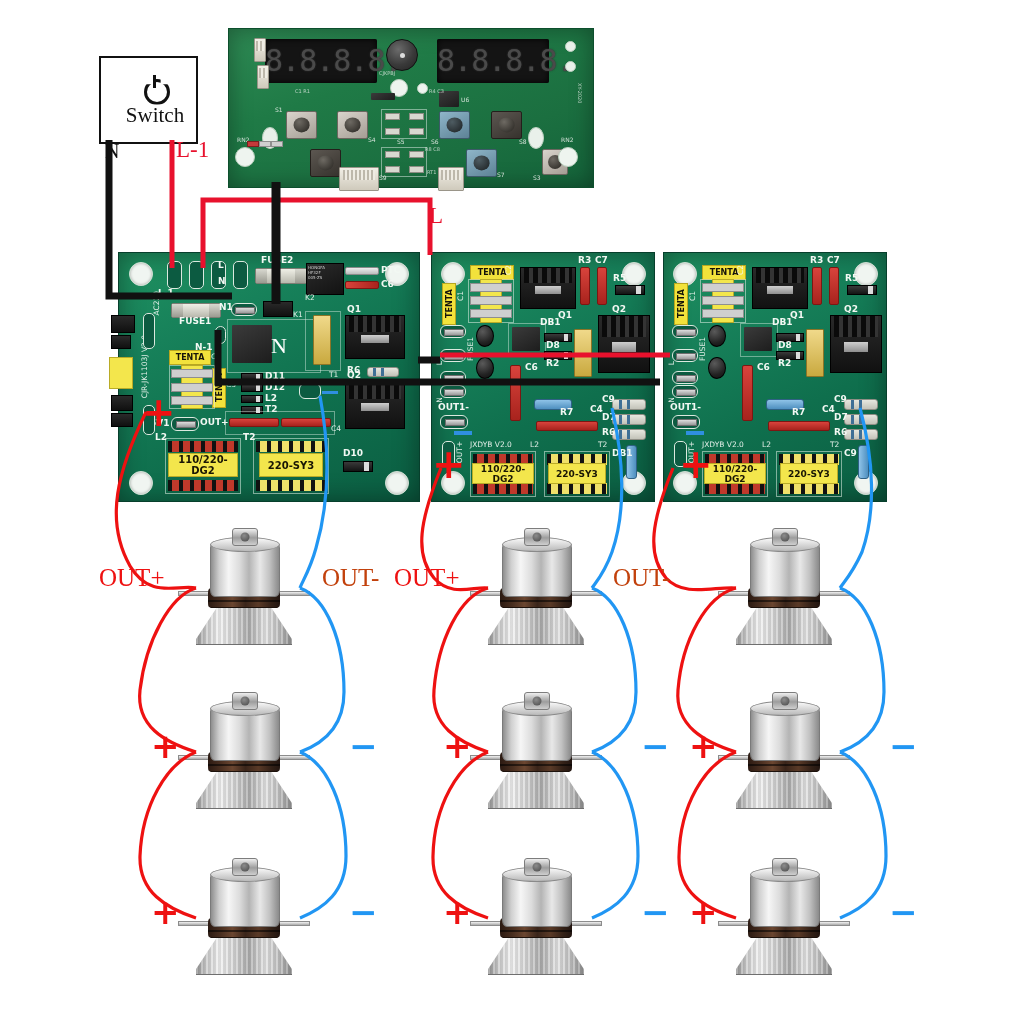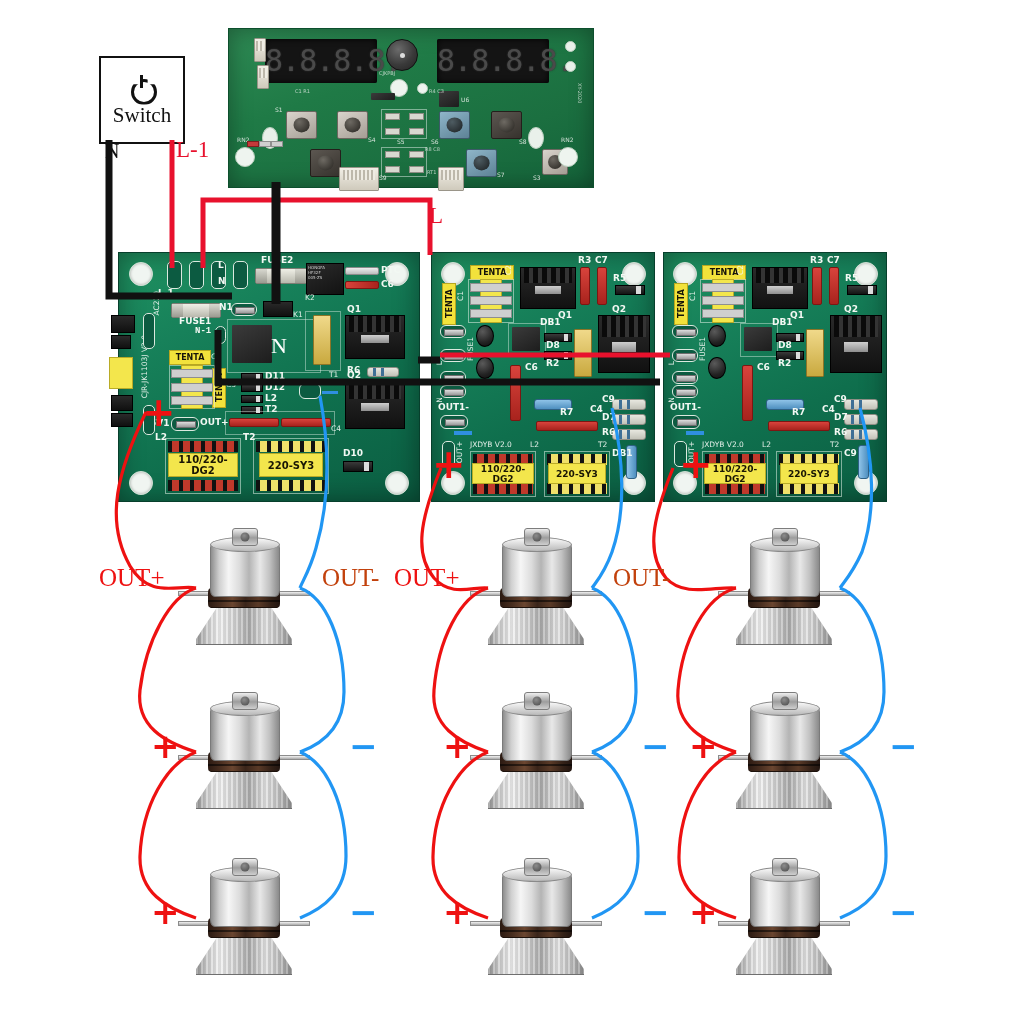--- a/index.html
+++ b/index.html
@@ -164,21 +164,21 @@
   .td .lead{position:absolute;top:63px;height:3px;
       background:linear-gradient(180deg,#f2f2f2,#a9a9a9);border:1px solid #8c8c8c;}
   .td .lead.l{left:-10px;width:32px;}
   .td .lead.r{right:-10px;width:32px;}
 </style>
 </head>
 <body>
 
 <div id="stage">
 
-  <div class="switch-box" style="left:99px;top:56px;width:82px;height:84px;">
+  <div class="switch-box" style="left:99px;top:56px;width:82px;height:84px;padding-left:13px;">
     <div class="pwr">
       <div class="ring"></div>
         <div class="bar"></div>
     </div>
     <div class="switch-label">Switch</div>
   </div>
   <div class="wlabel blk" style="left:105px;top:141px;">N</div>
   <div class="wlabel red big" style="left:176px;top:138px;">L-1</div>
   <div class="wlabel red big" style="left:429px;top:204px;">L</div>
 
@@ -290,21 +290,21 @@
     <div class="fuse" style="left:52px;top:50px;width:48px;height:13px;"></div>
     <div class="lbl" style="left:60px;top:64px;">FUSE1</div>
     <div class="term" style="left:112px;top:50px;width:24px;height:11px;">
         <span class="slug"></span>
       </div>
     <div class="lbl" style="left:100px;top:50px;">N1</div>
     <div class="blkconn" style="left:144px;top:48px;width:28px;height:14px;"></div>
     <div class="lbl sm" style="left:174px;top:58px;">K1</div>
 
     <div class="term" style="left:96px;top:73px;width:9px;height:16px;"></div>
-    <div class="lbl" style="left:76px;top:74px;font-family:Liberation Mono, monospace;">N-1</div>
+    <div class="lbl" style="left:76px;top:90px;">N-1</div>
 
     <div class="chip-sm" style="left:113px;top:72px;width:40px;height:38px;"></div>
     <div class="outline" style="left:108px;top:66px;width:92px;height:52px;"></div>
     <div class="lbl big" style="left:152px;top:82px;">N</div>
 
     <div class="lbl vr sm" style="left:34px;top:38px;">AC220</div>
     <div class="lbl vr sm" style="left:22px;top:82px;">CJR-JK1103J V2.0</div>
 
     <div class="tenta" style="left:50px;top:97px;width:40px;height:13px;font-size:8px;">TENTA</div>
     <div class="lbl sm" style="left:92px;top:100px;">C2</div>

